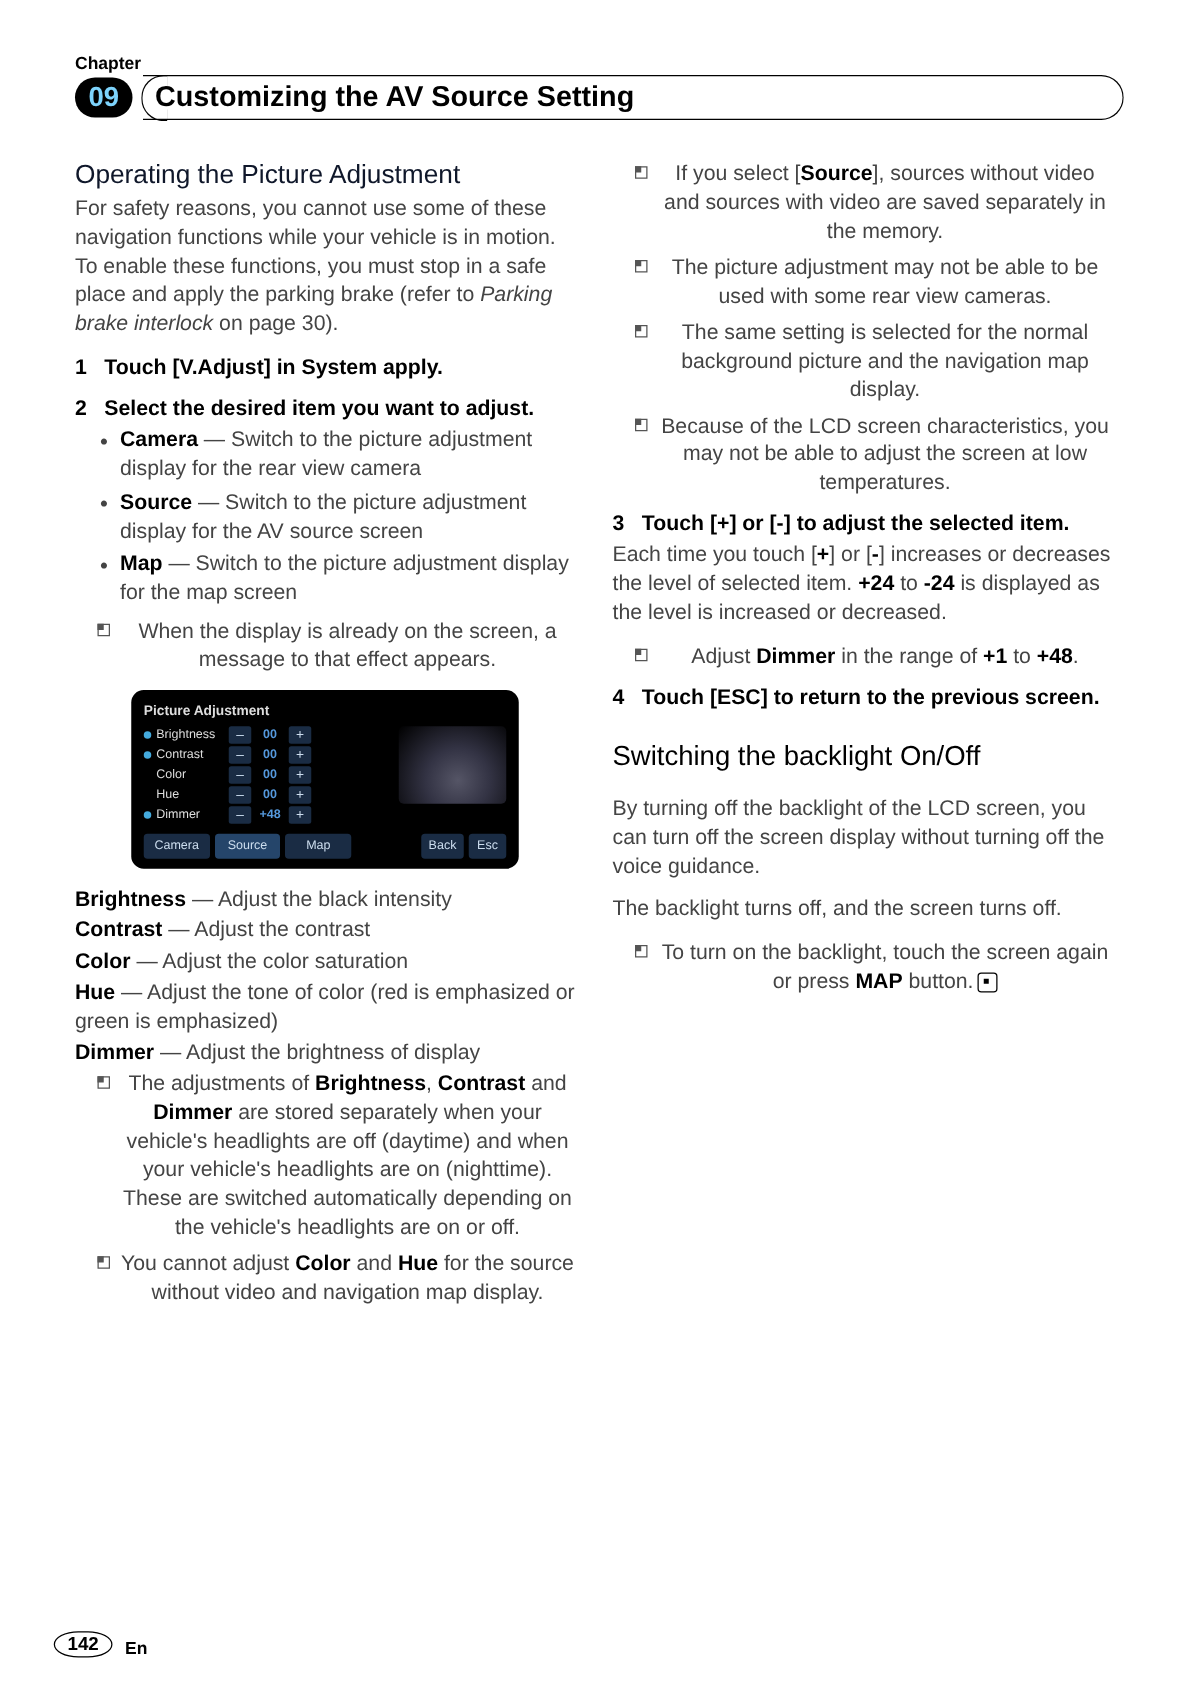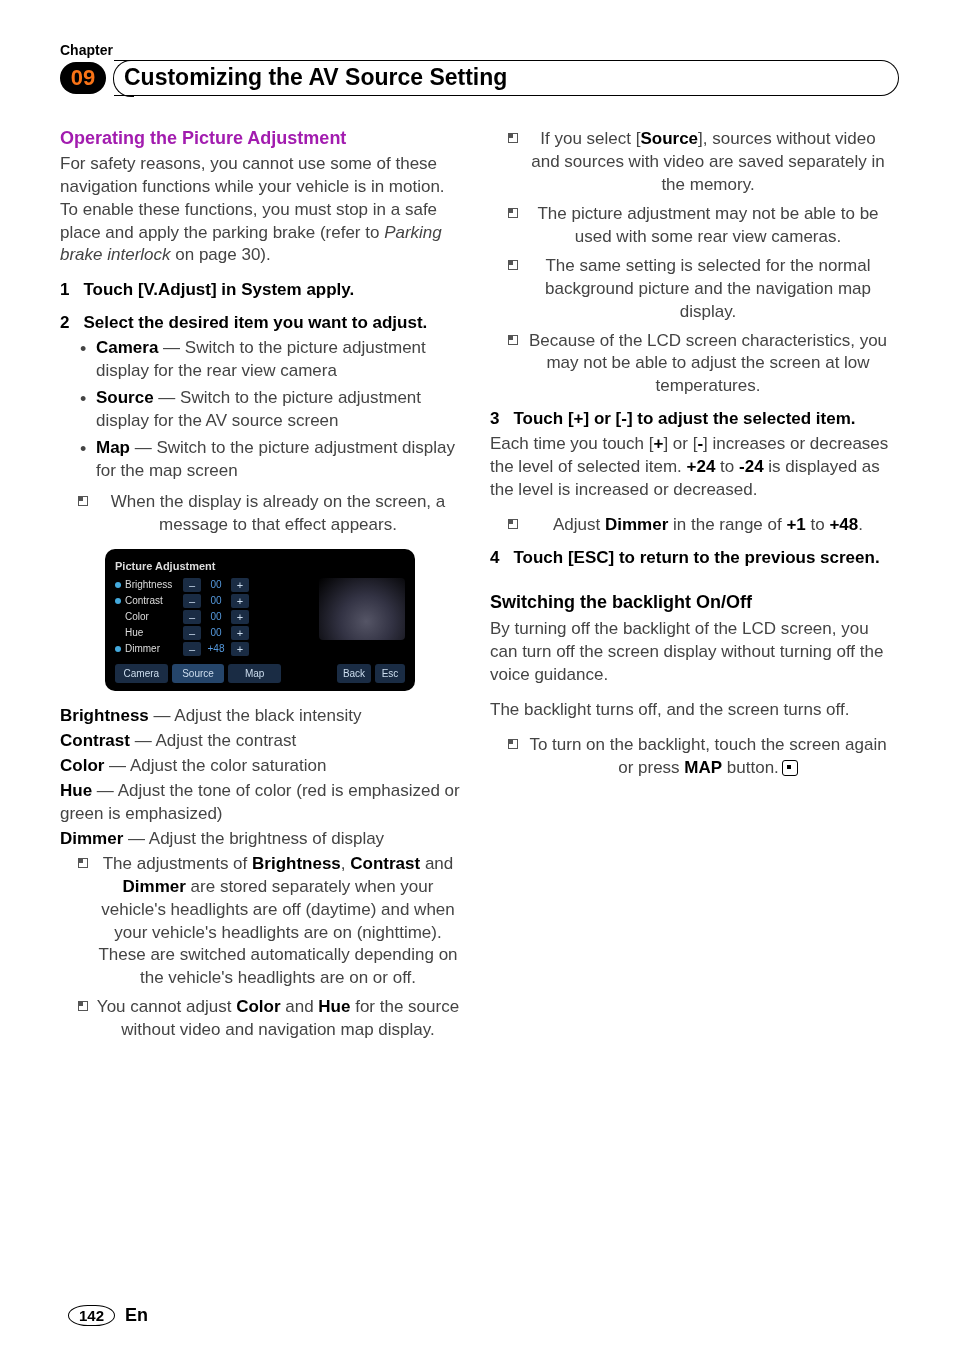--- a/index.html
+++ b/index.html
@@ -25,21 +25,21 @@
   .header-row {
     display: flex;
     align-items: center;
     margin-top: 2px;
     margin-bottom: 32px;
   }
   .badge-09 {
     width: 46px;
     height: 32px;
     background: #000;
-    color: #f97316;
+    color: #7dd3fc;
     border-radius: 16px;
     font-size: 22px;
     font-weight: bold;
     display: flex;
     align-items: center;
     justify-content: center;
     margin-right: 8px;
   }
   .page-title-wrap {
     flex: 1;
@@ -69,23 +69,23 @@
     display: flex;
     gap: 30px;
   }
   .col {
     width: 400px;
     font-size: 17px;
     line-height: 1.35;
     color: #444;
   }
   .col h1.section {
-    font-size: 18px;
-    font-weight: 700;
-    color: #a21caf;
+    font-size: 21px;
+    font-weight: 400;
+    color: #0f172a;
     margin: 0 0 4px 0;
     line-height: 1.15;
   }
   .caution-row {
     display:flex;
     align-items:flex-end;
     margin-bottom:2px;
   }
   .caution-icon {
     width:0; height:0;
@@ -191,21 +191,21 @@
   .figure .dot{
     width:6px;height:6px;border-radius:50%;background:#4ad;
     margin-right:4px;
   }
   .figure .lbl{ width:58px; font-size:10px;}
   .figure .minus,.figure .plus{
     width:18px;height:14px;background:#1a2c44;border-radius:2px;
     color:#cde;font-size:11px;line-height:14px;text-align:center;
   }
   .figure .val{
-    width:30px;text-align:center;color:#59d;font-size:10px;
+    width:30px;text-align:center;color:#59d;font-size:10px;font-weight:bold;
   }
   .figure .preview{
     width:86px;height:62px;border-radius:4px;margin-left:auto;
     background: radial-gradient(circle at 55% 70%, #556 0%, #334 40%, #000 100%);
   }
   .figure .bottom{
     display:flex;
     gap:4px;
     margin-top:6px;
   }
@@ -218,55 +218,55 @@
     font-size:10px;
     color:#cde;
   }
   .figure .tab.sel{ background:#25456a; }
   .figure .spacer{ width:48px; }
   .figure .left{ width:165px; }
   .figrows{display:flex;}
   .defs p { margin:0 0 2px 0; }
 
   h2.sub {
-    font-size:18px;
-    font-weight:700;
+    font-size:22px;
+    font-weight:400;
     color:#000;
-    margin: 20px 0 4px 0;
+    margin: 20px 0 16px 0;
   }
   .endmark{
     display:inline-block;
     width:14px;height:14px;
     border:1.5px solid #000;
     border-radius:3px;
     vertical-align:middle;
     position:relative;
     margin-left:3px;
   }
   .endmark::after{
     content:"";
     position:absolute;
     left:4px;top:4px;width:4px;height:4px;background:#000;
   }
   .footer{
     position:absolute;
     bottom:26px;
-    left:68px;
+    left:43px;
     display:flex;
     align-items:flex-end;
     gap:10px;
   }
   .pagenum{
     border:1.4px solid #000;
     border-radius:50%/60%;
     padding:1px 10px;
     font-weight:900;
     font-size:15px;
   }
-  .lang{ font-size:18px; font-weight:bold;}
+  .lang{ font-size:14px; font-weight:bold;}
   .solid-bullet{
     list-style:none;
     position:relative;
     margin:10px 0 2px 0;
     padding-left:22px;
     font-weight:900;
     color:#000;
   }
   .solid-bullet::before{
     content:"";

